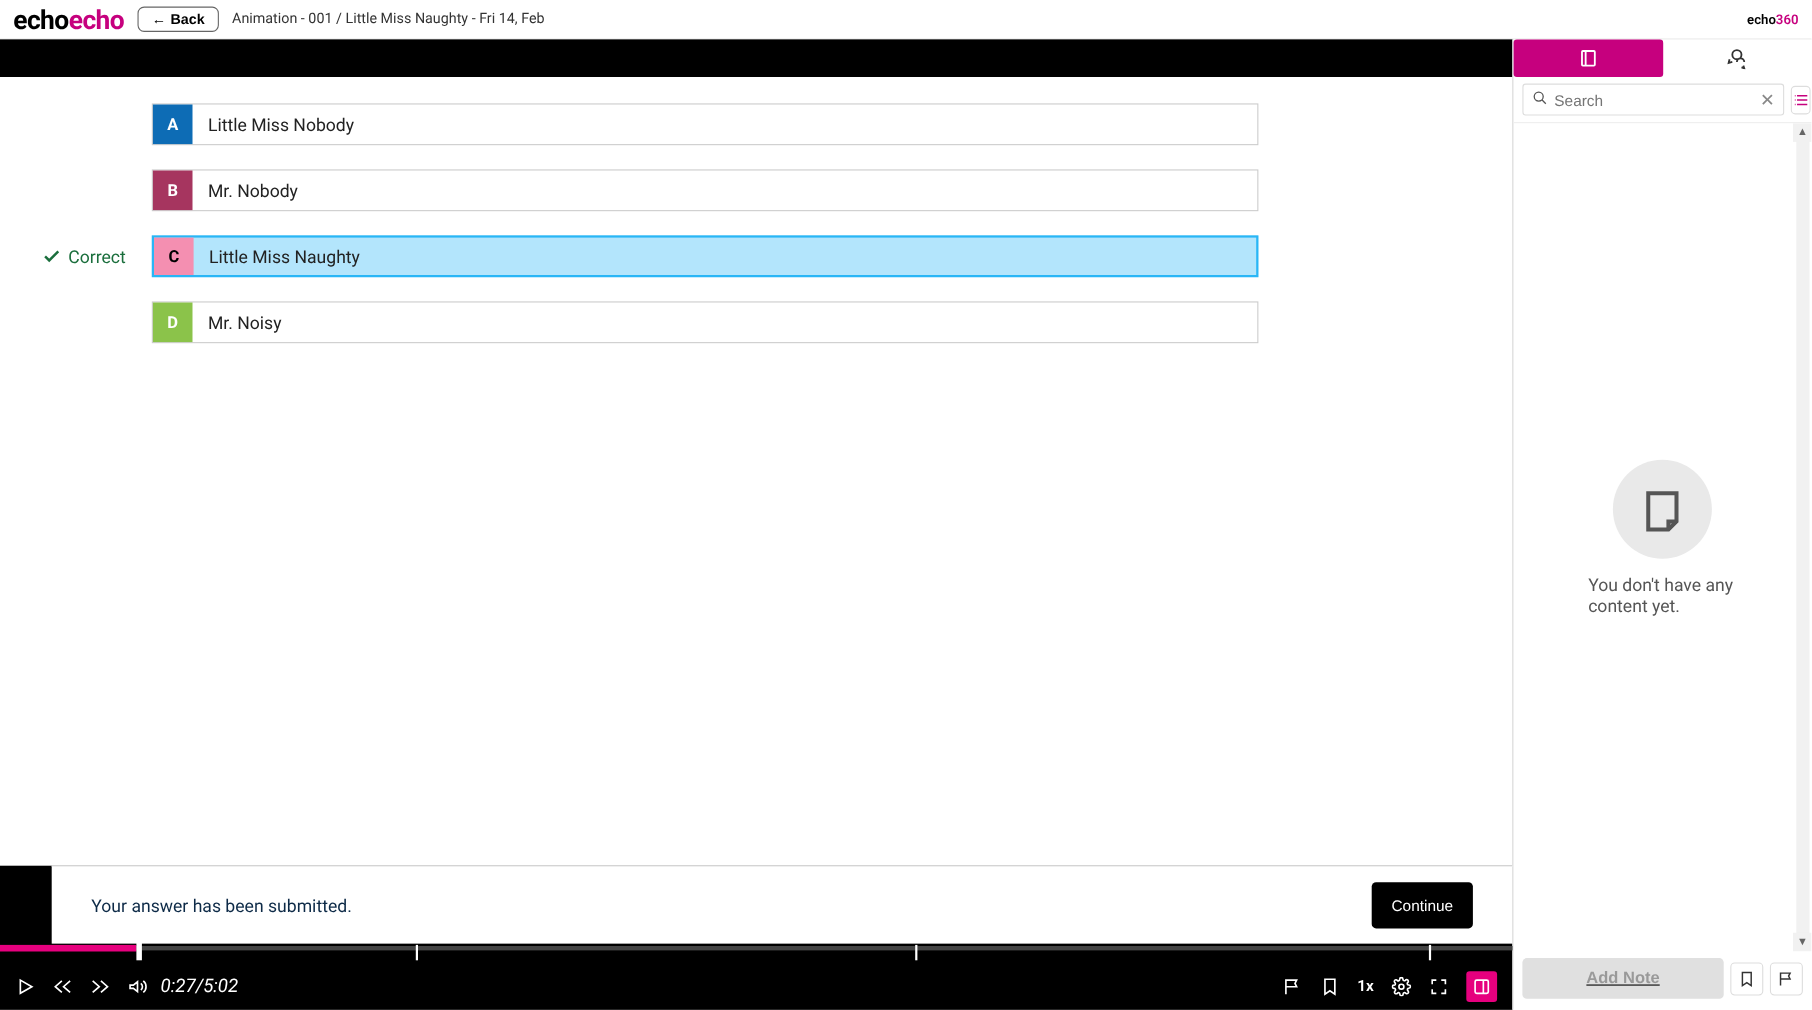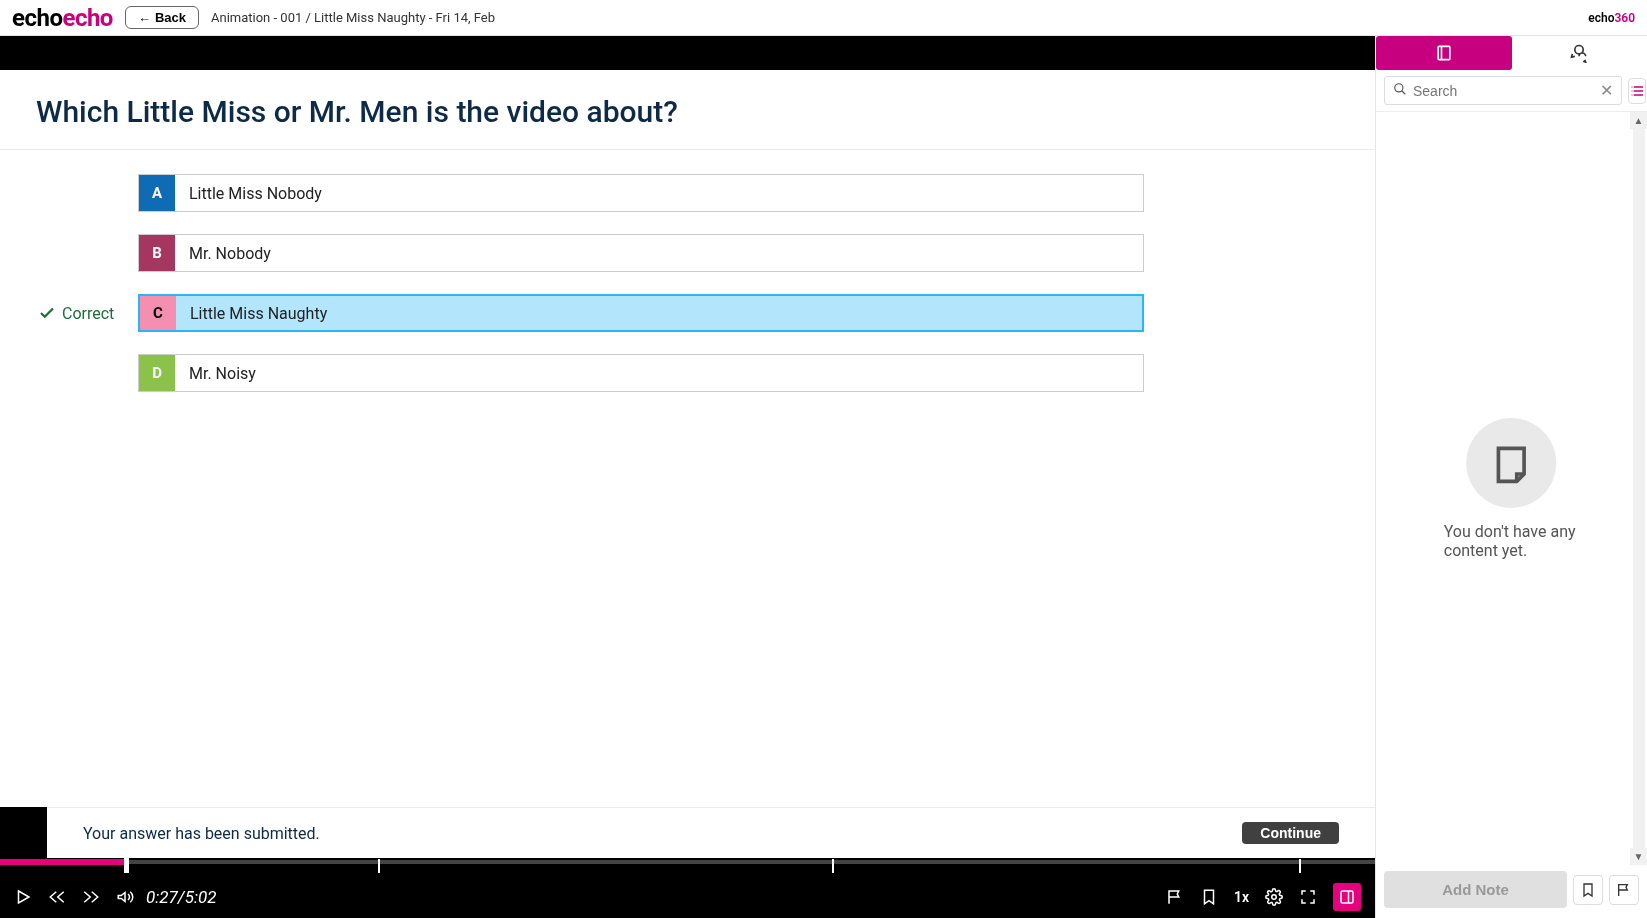--- a/index.html
+++ b/index.html
@@ -39,21 +39,21 @@
 .answer.correct .letter { color: #000; }
 .answer .text { flex: 1; display: flex; align-items: center; padding: 0 14px; font-size: 16px; color: #222; }
 .letter-a { background: #0d6cb5; }
 .letter-b { background: #a6355f; }
 .letter-c { background: #f48fb1; }
 .letter-d { background: #8bc34a; }
 
 
 .submit-strip { border-top: 1px solid #ececec; padding: 14px 36px; display: flex; align-items: center; justify-content: space-between; background:#fff;margin-left:47px; }
 .submit-strip .msg { color: #0d2a47; font-size: 16px; }
-.continue-btn { background: #404040; color: #fff; border: none; border-radius: 4px; padding: 3px 18px; font-size: 14px; font-weight: 700; cursor: pointer; }
+.continue-btn { background: #000000; color: #fff; border: none; border-radius: 4px; padding: 13px 18px; font-size: 14px; font-weight: 400; cursor: pointer; }
 
 
 .player-bar { background: #000; color: #fff; height: 60px; display: flex; flex-direction: column; }
 .progress { position: relative; height: 18px; display:flex; align-items:flex-start; }
 .progress-track { position:absolute; top:2px; left:0; right:0; height:4px; background:#444; }
 .progress-fill { position:absolute; top:1px; left:0; height:6px; background:#e6007e; width:9%; }
 .progress-marker { position:absolute; top:1px; bottom:auto; width:2px; height:14px; background:#fff; }
 .progress-handle { position:absolute; top:-3px; width:5px; height:18px; background:#fff; }
 .controls { flex:1; display: flex; align-items: center; padding: 0 14px; gap: 16px; font-size: 13px; }
 .controls .icon-btn { cursor: pointer; display:flex; align-items:center; justify-content:center; }
@@ -74,21 +74,21 @@
 .mini-btn { width:26px; height:26px; border:1px solid #ddd; border-radius:4px; display:flex; align-items:center; justify-content:center; cursor:pointer; }
 .mini-btn svg { width:16px; height:16px; }
 .notes-body { flex:1; overflow:auto; position:relative; }
 .notes-empty { position:absolute; top:50%; left:50%; transform:translate(-50%,-50%); text-align:left; color:#555; }
 .notes-empty .circle { width:90px; height:90px; border-radius:50%; background:#e9e9e9; margin:0 auto 14px; display:flex; align-items:center; justify-content:center; }
 .notes-empty .circle svg { width:44px; height:44px; stroke:#555; }
 .notes-scrollbar { position:absolute; right:2px; top:6px; bottom:6px; width:12px; background:#f1f1f1; border-radius:6px; }
 .notes-scrollbar-btn { position:absolute; right:0; width:17px; height:17px; background:#f1f1f1; display:flex; align-items:center; justify-content:center; font-size:10px; color:#666; }
 .note-input-wrap { border:1px solid #ddd; border-radius:5px; margin:6px 8px; padding:8px; min-height:100px; }
 .note-input-wrap textarea { width:100%; height:90px; border:0; outline:0; resize:none; font-family:inherit; font-size:14px; color:#555; }
-.note-footer { display:flex; align-items:center; gap:6px; padding:6px 8px 10px; }
+.note-footer { display:flex; align-items:center; gap:6px; padding:6px 8px 10px;text-decoration:underline; }
 .add-note-btn { flex:1; background:#e0e0e0; border:0; color:#999; font-weight:600; font-size:15px; padding:10px; border-radius:4px; cursor:not-allowed; }
 .note-footer .mini-btn { width:30px; height:30px; }
 </style>
 </head>
 <body>
 
 <div class="top-header">
   <div class="logo">
     <span class="l1">echo</span><span class="l2">echo</span>
   </div>
@@ -100,21 +100,20 @@
   <div class="top-header-right">
     <span class="lr1">echo</span><span class="lr2">360</span>
   </div>
 </div>
 
 <div class="main">
 
   <div class="left-pane">
     <div class="black-strip"></div>
     <div class="question-wrap">
-      <div class="question-header">Which Little Miss or Mr. Men is the video about?</div>
       <div class="answers" id="answers">
           <div class="answer-row">
             <div class="spacer-label"></div>
             <div class="answer">
               <div class="letter letter-a">A</div>
               <div class="text">Little Miss Nobody</div>
             </div>
           </div>
           <div class="answer-row">
             <div class="spacer-label"></div>

